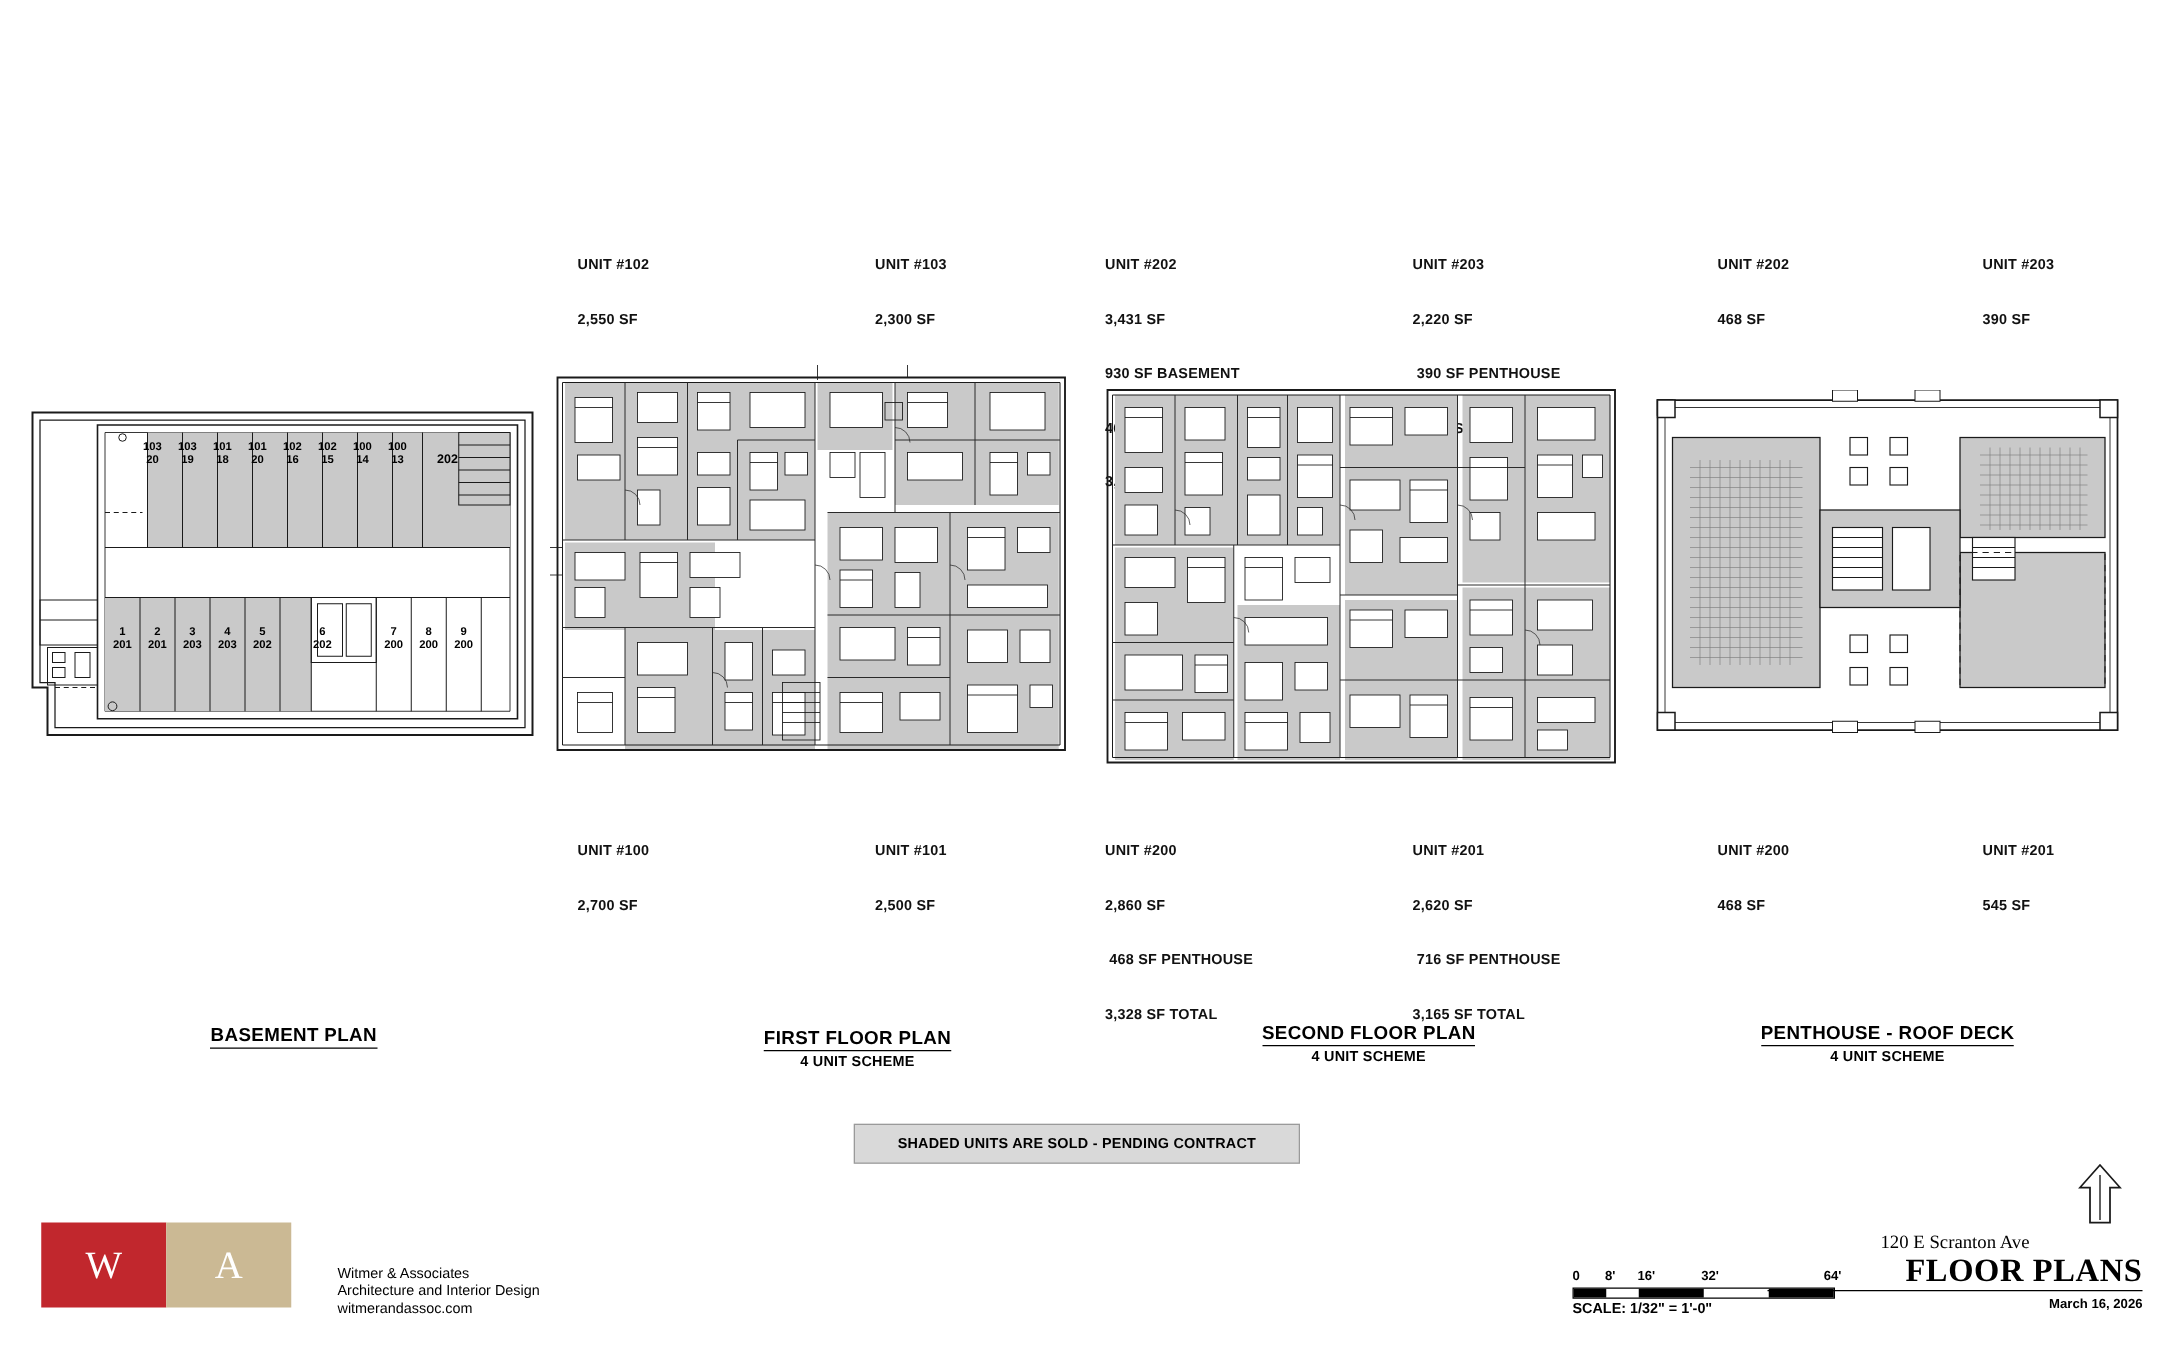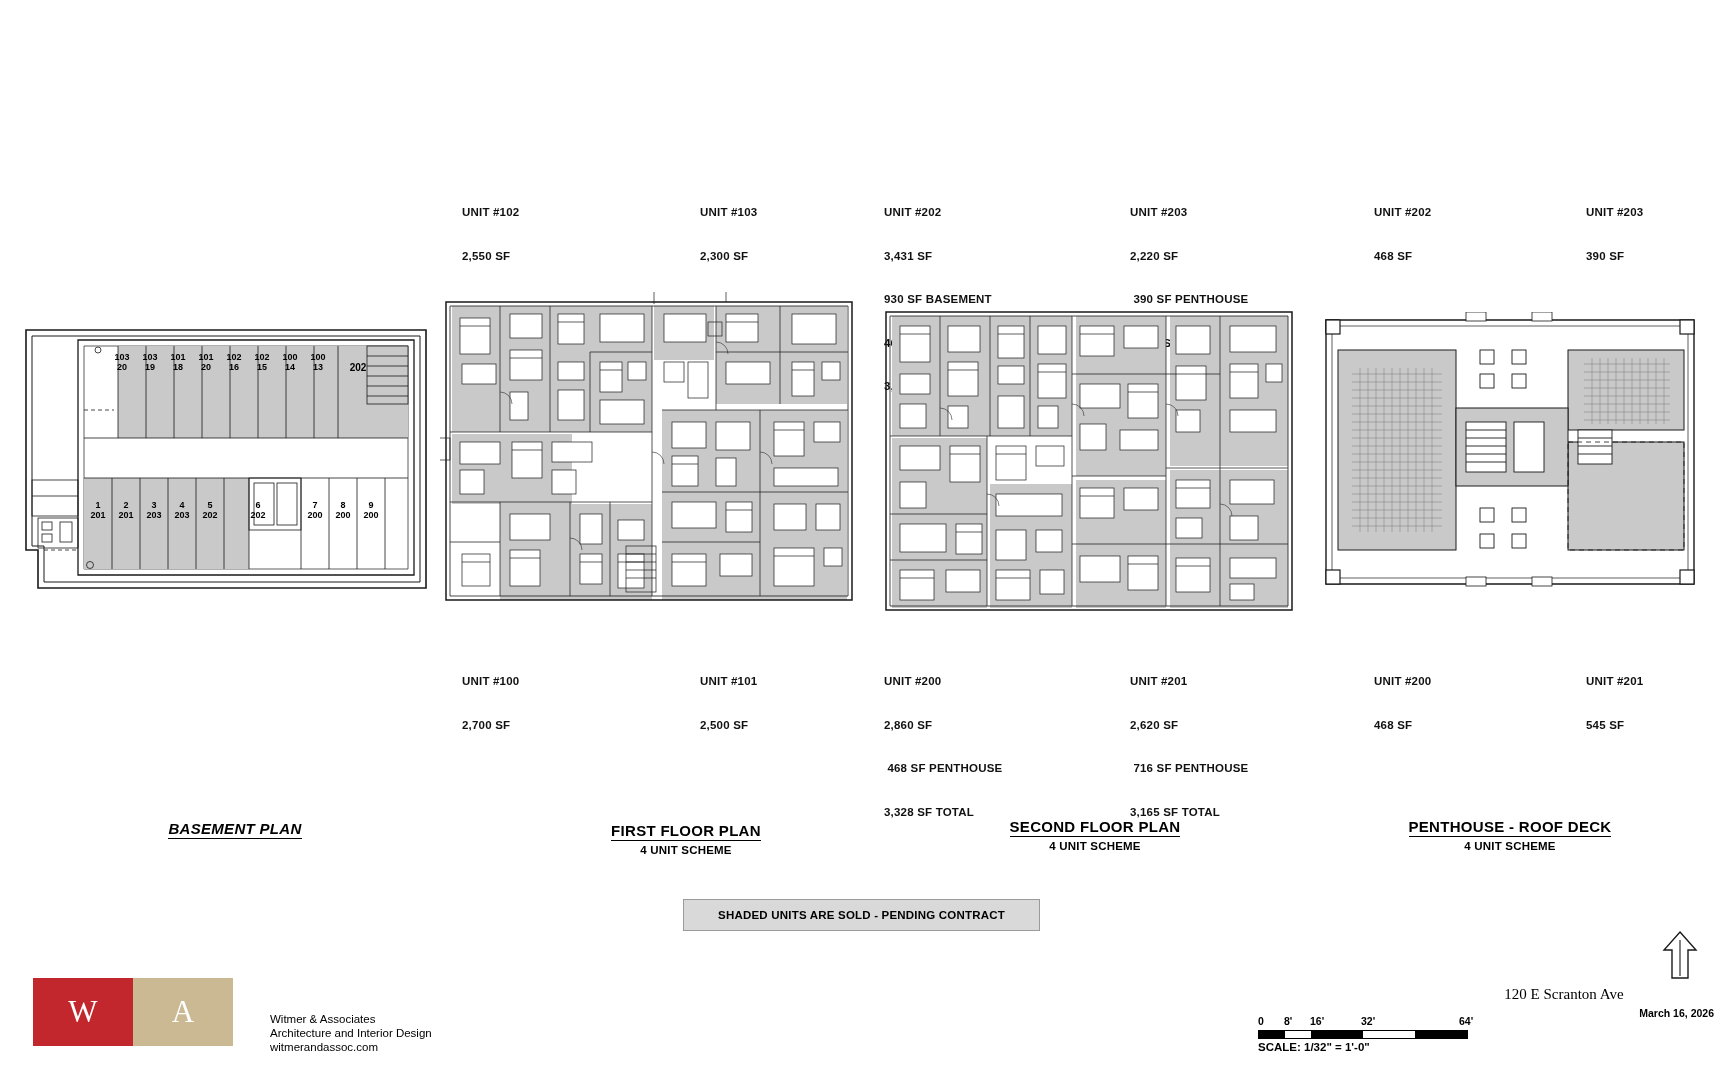--- a/index.html
+++ b/index.html
@@ -727,21 +727,21 @@
 
       <g stroke="#1a1a1a" fill="#fff" stroke-width="0.8">
         <rect x="150" y="0" width="20" height="9"></rect>
         <rect x="216" y="0" width="20" height="9"></rect>
         <rect x="150" y="265" width="20" height="9"></rect>
         <rect x="216" y="265" width="20" height="9"></rect>
       </g>
     </svg>
   </div>
 
-  <div class="plan-title" style="left:90px; top:820px; width:290px;font-style:italic;">
+  <div class="plan-title" style="left:90px; top:820px; width:290px;">
     <span class="main">BASEMENT PLAN</span>
   </div>
 
   <div class="plan-title" style="left:536px; top:822px; width:300px;">
     <span class="main">FIRST FLOOR PLAN</span>
     <span class="sub">4 UNIT SCHEME</span>
   </div>
 
   <div class="plan-title" style="left:945px; top:818px; width:300px;">
     <span class="main">SECOND FLOOR PLAN</span>
@@ -785,16 +785,17 @@
 
   <div class="northarrow">
     <svg width="56" height="56" viewBox="0 0 56 56">
       <path d="M28,4 L44,22 L36,22 L36,50 L20,50 L20,22 L12,22 Z" fill="#ffffff" stroke="#1a1a1a" stroke-width="1.4"></path>
       <line x1="28" y1="12" x2="28" y2="48" stroke="#1a1a1a" stroke-width="1.1"></line>
     </svg>
   </div>
 
   <div class="titleblock">
     <div class="addr">120 E Scranton Ave</div>
+    <div class="big">FLOOR PLANS</div>
     <div class="date">March 16, 2026</div>
   </div>
 
 </div>
 
 </body></html>

